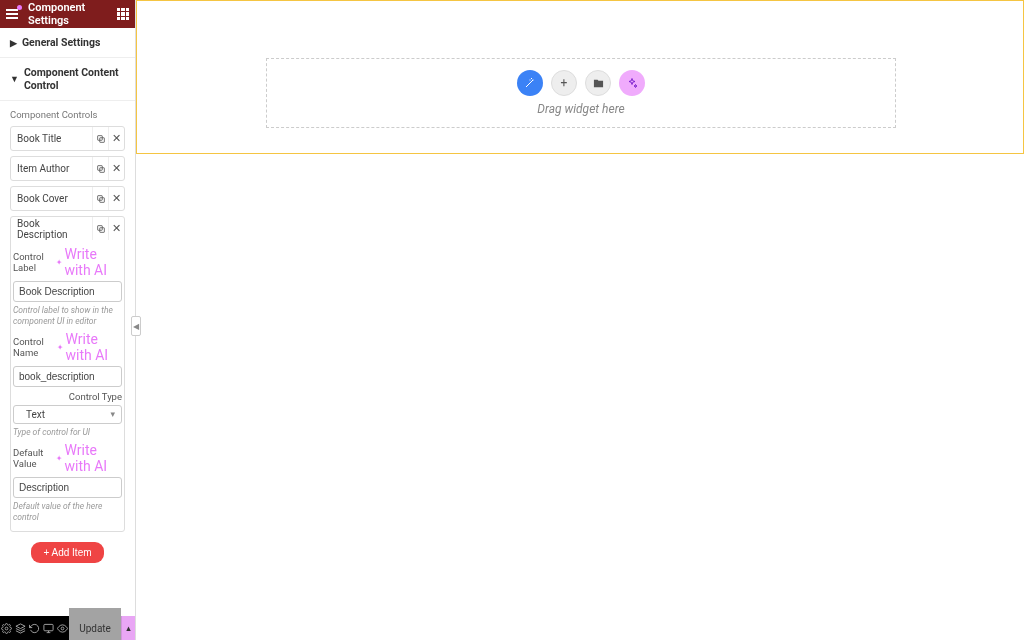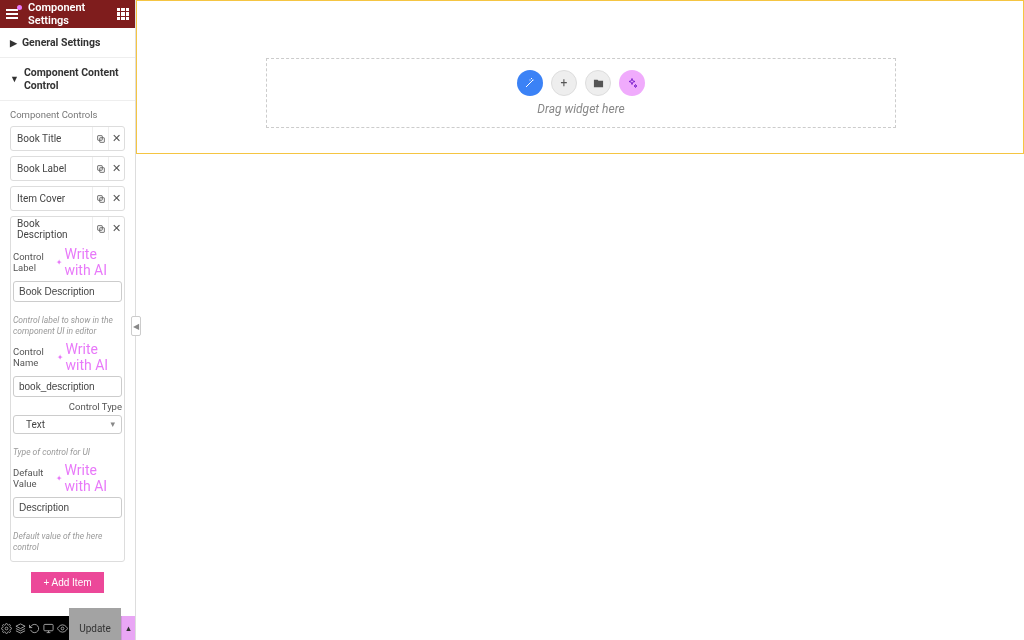--- a/index.html
+++ b/index.html
@@ -31,23 +31,23 @@
 
 .expanded-panel { padding: 6px 0 4px; }
 .field-row { margin: 0 0 4px; padding: 0 2px; }
 .field-header { display: flex; justify-content: flex-end; align-items: center; margin-bottom: 3px; }
 .field-label { font-size: 9.5px; color: #555; }
 .ai-link { font-size: 14px; color: #e879f9; cursor: pointer; display: flex; align-items: center; gap: 2px; }
 .ai-link::before { content: "✦"; font-size: 8px; }
 .text-input { width: 100%; border: 1px solid #ccc; border-radius: 3px; padding: 4px 5px; font-size: 10px; color: #444; outline: none; }
 .select-input { width: 100%; border: 1px solid #ccc; border-radius: 3px; padding: 3px 12px; font-size: 10px; color: #444; background: #fff; position: relative; }
 .select-input::after { content: "▾"; position: absolute; right: 6px; top: 3px; color: #888; font-size: 9px; }
-.hint { font-size: 8.5px; color: #999; font-style: italic; margin-top: 13px; line-height: 1.3; }
-
-.add-item-btn { background: #ec4899; color: #fff; border: none; border-radius: 0; padding: 5px 12px; font-size: 10px; cursor: pointer; display: block; margin: 10px auto 0; }
+.hint { font-size: 8.5px; color: #999; font-style: italic; margin-top: 3px; line-height: 1.3; }
+
+.add-item-btn { background: #ef4444; color: #fff; border: none; border-radius: 9px; padding: 5px 12px; font-size: 10px; cursor: pointer; display: block; margin: 10px auto 0; }
 .add-item-btn::before { content: "+  "; }
 
 
 .sidebar-footer { height: 24px; background: #000; display: flex; align-items: center; }
 .footer-icon { width: 18px; height: 24px; display: flex; align-items: center; justify-content: center; color: #aaa; font-size: 10px; cursor: pointer; }
 .update-btn { background: #a3a3a3; color: #333; font-size: 10px; padding: 0 10px; height: 40px; display: flex; align-items: center; cursor: pointer; margin-left: auto; }
 .update-caret { width: 18px; height: 24px; background: #e9a6f5; display: flex; align-items: center; justify-content: center; color: #333; font-size: 9px; cursor: pointer; border-left: 1px solid rgba(0,0,0,0.1); }
 
 
 .collapse-handle { position: absolute; right: -6px; top: 316px; width: 10px; height: 20px; background: #fff; border: 1px solid #ccc; border-radius: 2px; display: flex; align-items: center; justify-content: center; font-size: 8px; color: #888; cursor: pointer; z-index: 5; }
@@ -113,34 +113,34 @@
                   <rect x="9" y="9" width="11" height="11" rx="1"></rect>
                   <rect x="4" y="4" width="11" height="11" rx="1"></rect>
                 </svg>
             </div>
             <div class="icon-btn close">✕</div>
           </div>
         </div>
 
         <div class="control-item">
           <div class="control-row">
-            <div class="name">Book Label</div>
-            <div class="icon-btn">
-              <svg width="10" height="10" viewBox="0 0 24 24" fill="none" stroke="currentColor" stroke-width="2">
-                  <rect x="9" y="9" width="11" height="11" rx="1"></rect>
-                  <rect x="4" y="4" width="11" height="11" rx="1"></rect>
-                </svg>
-            </div>
-            <div class="icon-btn close">✕</div>
-          </div>
-        </div>
-
-        <div class="control-item">
-          <div class="control-row">
-            <div class="name">Item Cover</div>
+            <div class="name">Item Author</div>
+            <div class="icon-btn">
+              <svg width="10" height="10" viewBox="0 0 24 24" fill="none" stroke="currentColor" stroke-width="2">
+                  <rect x="9" y="9" width="11" height="11" rx="1"></rect>
+                  <rect x="4" y="4" width="11" height="11" rx="1"></rect>
+                </svg>
+            </div>
+            <div class="icon-btn close">✕</div>
+          </div>
+        </div>
+
+        <div class="control-item">
+          <div class="control-row">
+            <div class="name">Book Cover</div>
             <div class="icon-btn">
               <svg width="10" height="10" viewBox="0 0 24 24" fill="none" stroke="currentColor" stroke-width="2">
                   <rect x="9" y="9" width="11" height="11" rx="1"></rect>
                   <rect x="4" y="4" width="11" height="11" rx="1"></rect>
                 </svg>
             </div>
             <div class="icon-btn close">✕</div>
           </div>
         </div>
 

